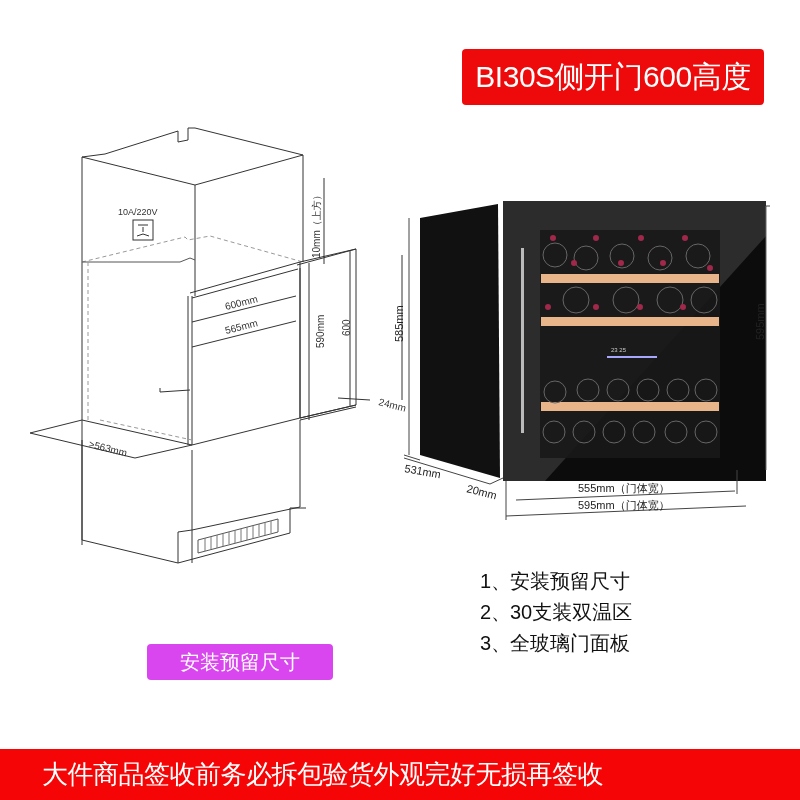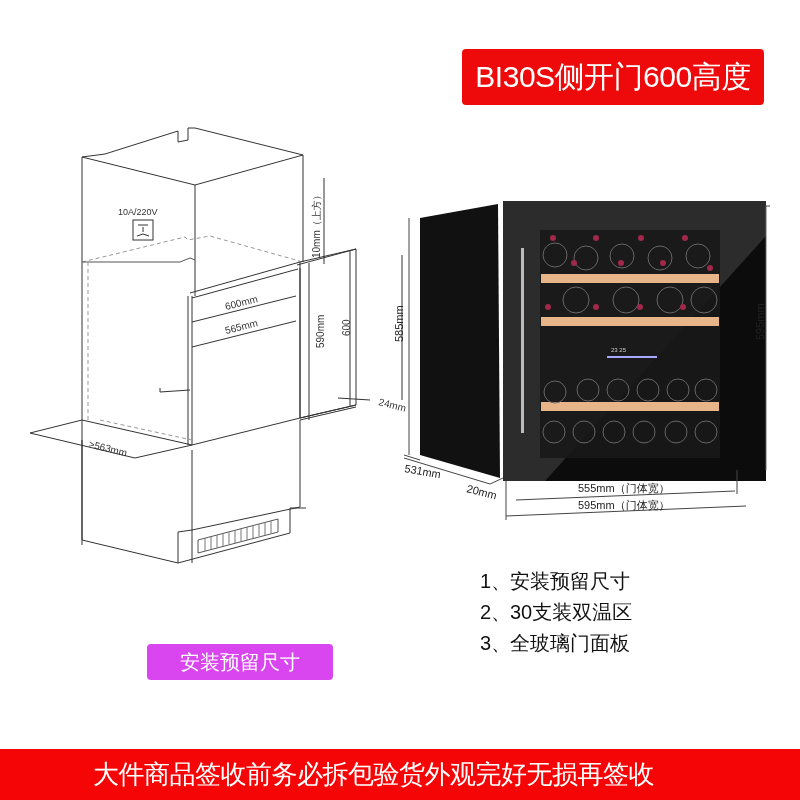--- a/index.html
+++ b/index.html
@@ -8,21 +8,21 @@
   .title-badge { position:absolute; left:462px; top:49px; width:302px; height:56px;
     background:#ee0a0a; border-radius:4px; color:#fff; font-size:30px;
     display:flex; align-items:center; justify-content:center; letter-spacing:-0.5px;
     font-family:"Liberation Sans", sans-serif; }
   .install-badge { position:absolute; left:147px; top:644px; width:186px; height:36px;
     background:#d946ef; border-radius:4px; color:#fff; font-size:20px;
     display:flex; align-items:center; justify-content:center;
     font-family:"Liberation Sans", sans-serif; }
   .footer-bar { position:absolute; left:0; top:749px; width:800px; height:51px;
     background:#f50505; color:#fff; font-size:26px;
-    display:flex; align-items:center; padding-left:93px;
+    display:flex; align-items:center; padding-left:42px;
     font-family:Liberation Sans, sans-serif; letter-spacing:-0.5px; }
   .features { position:absolute; left:480px; top:566px; color:#111; font-size:20px; line-height:31px;
     font-family:"Liberation Sans", sans-serif; }
   .features .row { display:flex; }
   .features .num { width:30px; }
   svg text { font-family:"Liberation Sans", sans-serif; }
   .diagram-svg { position:absolute; left:0; top:0; }
 </style>
 </head>
 <body>

